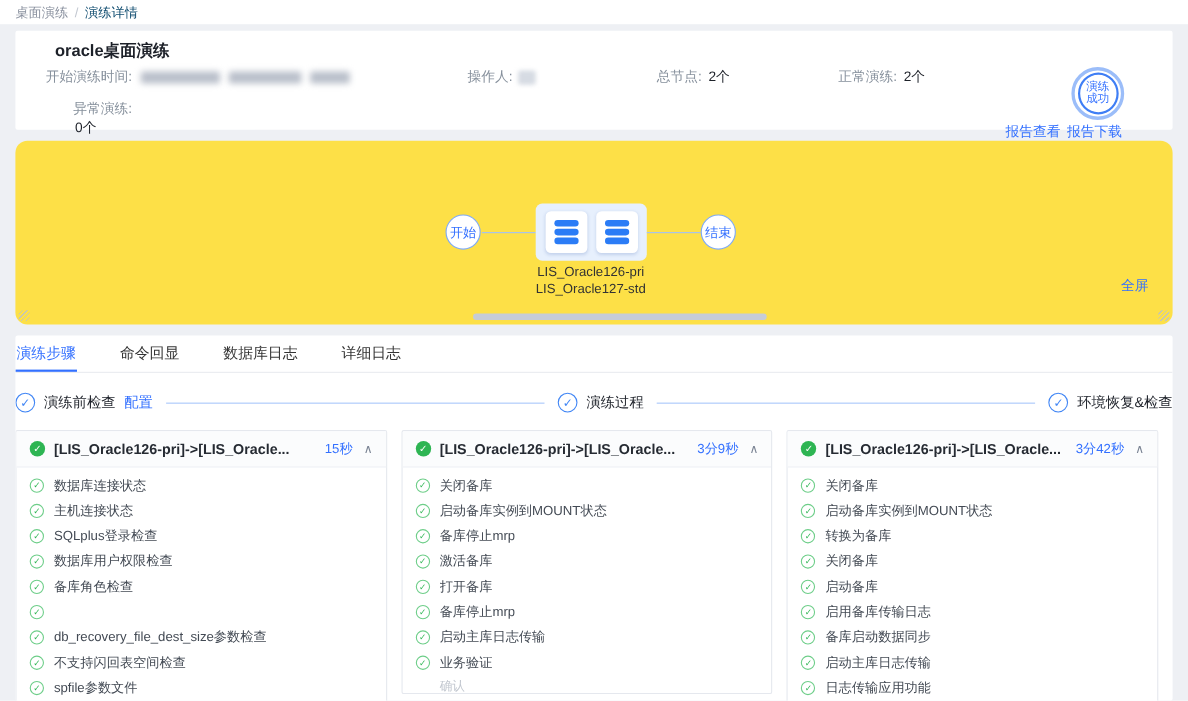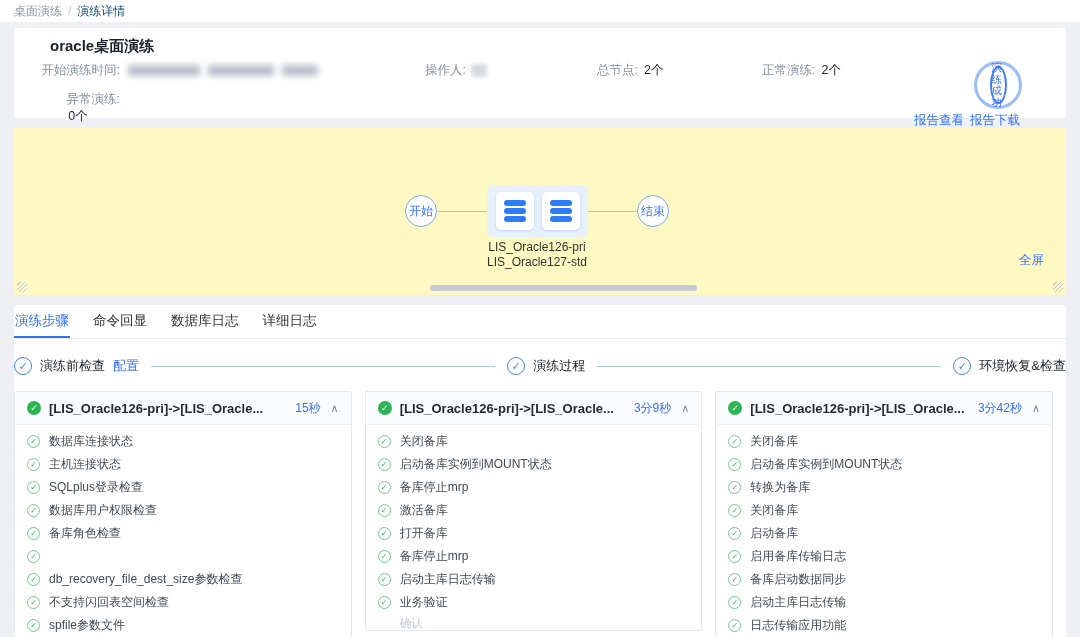--- a/index.html
+++ b/index.html
@@ -24,28 +24,28 @@
   .f-total  { left:583px; top:34px; }
   .f-normal { left:748px; top:34px; }
   .f-abn    { left:16px;  top:63px;flex-direction:column; }
   .f-abn .fld-label { display:inline-block; width:90px; text-align:right; }
   .blur-blob { display:inline-block; height:11px; border-radius:2px; background:#b9bfca; filter:blur(3px); margin-left:8px; }
   .bb1 { width:72px; } .bb2 { width:66px; } .bb3 { width:36px; }
   .blur-sm { display:inline-block; width:16px; height:13px; border-radius:2px; background:#d6dbe3; filter:blur(2px); margin-left:5px; }
 
   .result-badge { position:absolute; left:960px; top:33px; width:48px; height:48px; border-radius:50%;
                   border:3px solid #9bbdf9; display:flex; align-items:center; justify-content:center; }
-  .result-badge-inner { width:17px; height:38px; border-radius:50%; border:2px solid #3f7ef5;
+  .result-badge-inner { width:37px; height:38px; border-radius:50%; border:2px solid #3f7ef5;
                   display:flex; flex-direction:column; align-items:center; justify-content:center;
                   font-size:10.5px; line-height:11.5px; color:#3370ff; }
   .report-links { position:absolute; left:900px; top:84px; display:flex; gap:6px; font-size:12.5px; }
   .blue-link { color:#3370ff; cursor:pointer; }
 
   
-  .flow-panel { position:relative; margin:10px 14px 0; height:167px; background:#fef9c3; border-radius:0; }
+  .flow-panel { position:relative; margin:10px 14px 0; height:167px; background:#fde047; border-radius:11px; }
   .flow-circle { position:absolute; width:32px; height:32px; border-radius:50%; border:1px solid #7da9f8;
                  background:#fff; color:#3370ff; font-size:12px; display:flex; align-items:center; justify-content:center; }
   .fc-start { left:391px; top:67px; }
   .fc-end   { left:623px; top:67px; }
   .flow-line { position:absolute; height:1px; background:#9fc0fb; top:83px; }
   .fl-1 { left:424px; width:49px; }
   .fl-2 { left:574px; width:49px; }
   .flow-node { position:absolute; left:473px; top:57px; width:101px; height:52px; background:#e7f0fd;
                border-radius:6px; display:flex; align-items:center; justify-content:center; gap:8px; }
   .db-tile { width:38px; height:38px; background:#fff; border-radius:5px; box-shadow:0 1px 3px rgba(40,80,160,.18);
@@ -55,21 +55,21 @@
   .flow-node-labels { position:absolute; left:423px; top:112px; width:200px; text-align:center;
                       font-size:12px; line-height:15px; color:#333; }
   .fullscreen-link { position:absolute; right:22px; bottom:26px; font-size:12.5px; }
   .hscrollbar { position:absolute; left:416px; bottom:4px; width:267px; height:6px; border-radius:3px; background:#c6ccd6; }
   .grip { position:absolute; bottom:3px; width:10px; height:10px;
           background:repeating-linear-gradient(135deg, transparent 0 2px, #b9c0cc 2px 3px); opacity:.8; }
   .grip-l { left:3px; } .grip-r { right:3px; }
 
   
   .main-panel { margin:10px 14px 0; height:332px; background:#fff; border-radius:2px; overflow:hidden; }
-  .tabs { display:flex; gap:22px; height:34px; border-bottom:1px solid #e9ecf0; font-size:13.5px; }
+  .tabs { display:flex; gap:38px; height:34px; border-bottom:1px solid #e9ecf0; font-size:13.5px; }
   .tab { display:flex; align-items:center; padding:0 1px; color:#333; cursor:pointer; border-bottom:2px solid transparent; }
   .tab.active { color:#3370ff; border-bottom-color:#3370ff; }
 
   .steps { display:flex; align-items:center; margin-top:16px; height:22px; }
   .step { display:flex; align-items:center; gap:8px; }
   .step-check { width:18px; height:18px; border-radius:50%; border:1px solid #4186f5; color:#4186f5;
                 font-size:11px; display:flex; align-items:center; justify-content:center; flex:none; }
   .step-label { font-size:13px; color:#1d2129; white-space:nowrap; }
   .step-link { font-size:13px; }
   .step-line { flex:1; height:1px; background:#a9c7fb; margin:0 12px; }

